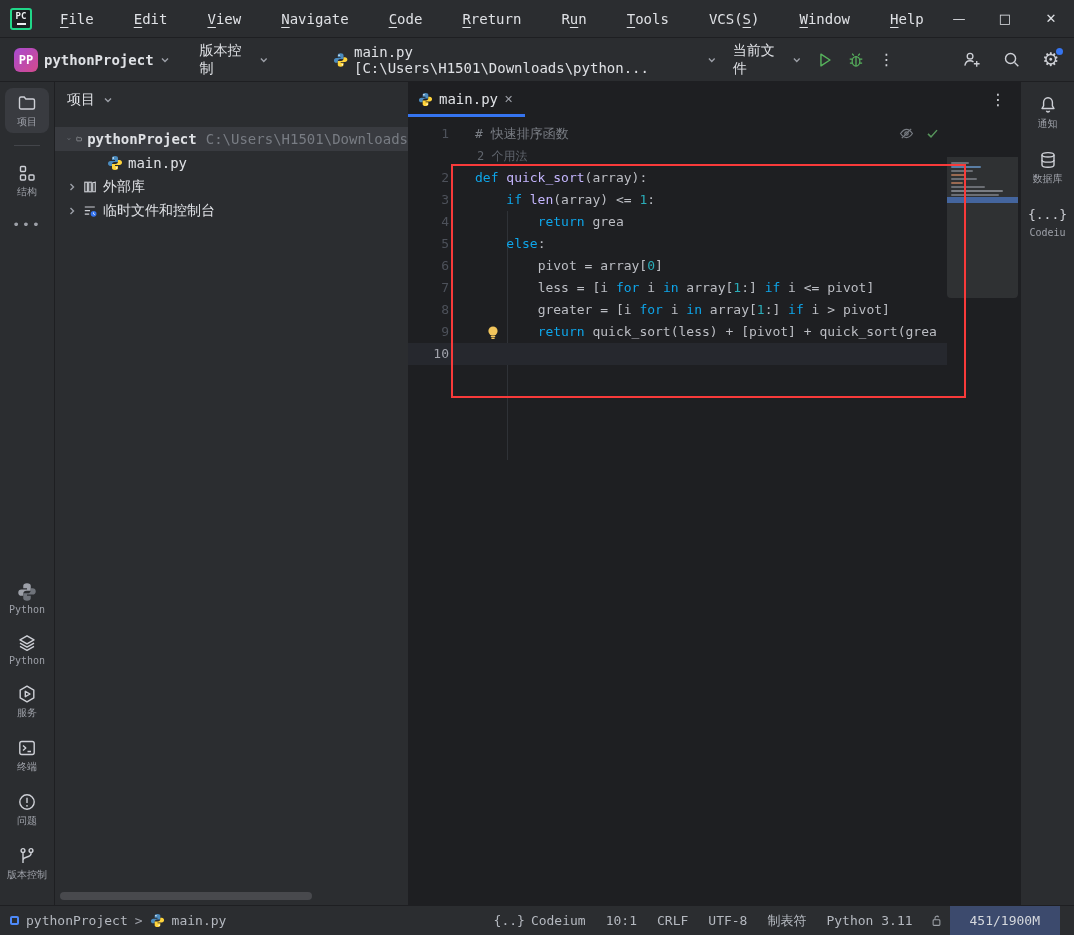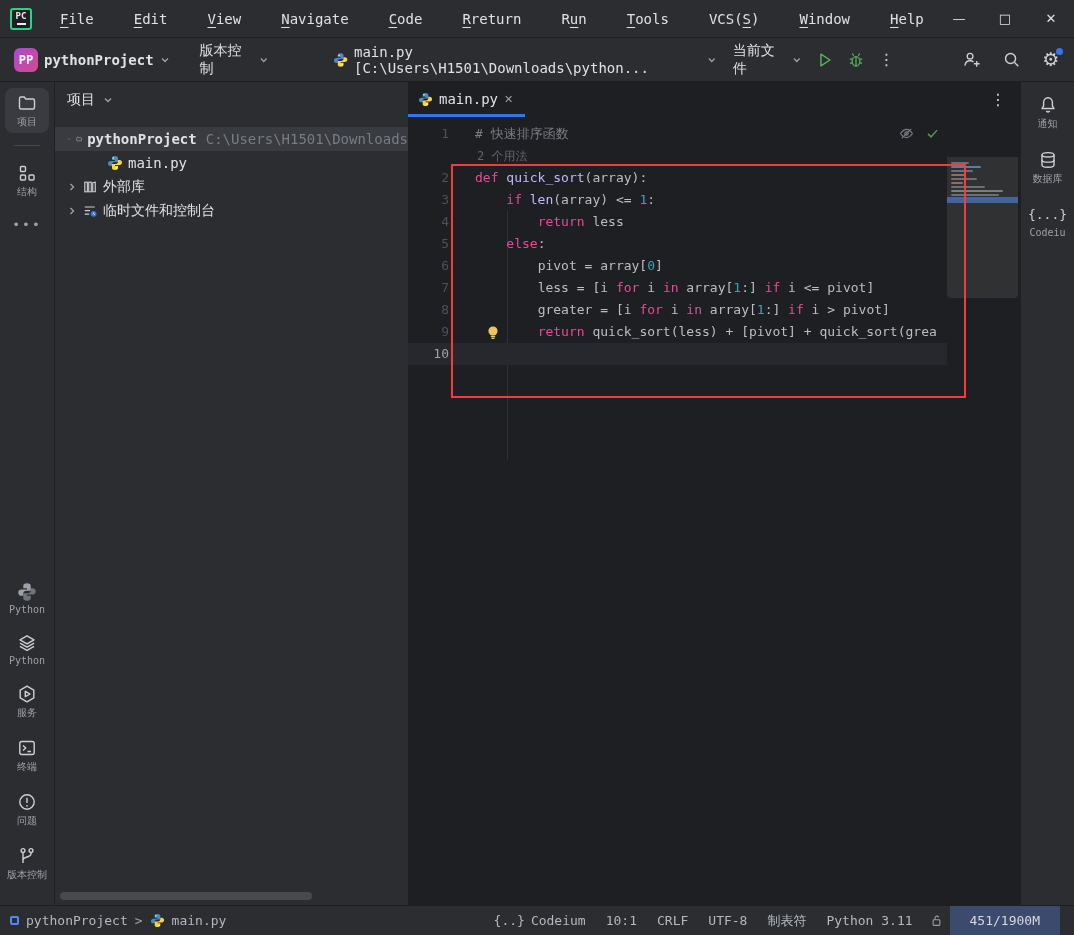--- a/index.html
+++ b/index.html
@@ -63,21 +63,21 @@
   .tab .underline { position:absolute; left:0; bottom:0; width:100%; height:3px; background:#3574f0; }
   .tab-close { color:#9da0a8; font-size:11px; font-family:"DejaVu Sans",sans-serif; }
   .tab-kebab { margin-left:auto; margin-right:14px; color:#ced0d6; font-size:16px; font-family:"DejaVu Sans",sans-serif; }
 
   .code-area { position:relative; width:612px; height:788px; padding-top:6px; font-size:13px; }
   .code-row { position:relative; height:22px; line-height:22px; display:flex; width:539px; overflow:hidden; white-space:pre; }
   .code-row.current { background:#26282e; }
   .gutter { flex:0 0 47px; text-align:right; padding-right:6px; color:#4d515a; }
   .code-row.current .gutter { color:#a1a3ab; }
   .code-text { padding-left:20px; }
-  .tk-kw { color:#ec4899; } .tk-fn { color:#c4b5fd; } .tk-num { color:#2aacb8; }
+  .tk-kw { color:#0ea5e9; } .tk-fn { color:#c4b5fd; } .tk-num { color:#2aacb8; }
   .tk-plain { color:#bcbec4; } .tk-comment { color:#7a7e85; }
   .code-row.hint .code-text { color:#5f646c; font-size:12px; padding-left:22px; }
   .bulb { position:absolute; left:78px; top:4px; }
   .indent-guide { position:absolute; left:99px; top:94px; width:1px; height:249px; background:#2f3237; }
 
   .inspect-widget { position:absolute; right:80px; top:8px; display:flex; gap:10px; align-items:center; }
 
   .minimap { position:absolute; left:539px; top:40px; width:71px; height:141px; background:#2f3133; border-radius:0 0 4px 4px; padding:5px 4px; }
   .mm-bar { height:2px; margin-bottom:2px; border-radius:1px; }
   .mm-current { position:absolute; left:0; top:40px; width:71px; height:6px; background:#44659e; }
@@ -337,21 +337,21 @@
       <span class="tab-kebab">⋮</span>
     </div>
 
     <div class="code-area">
       <div class="indent-guide"></div>
       <div id="code-lines">
           <div class="code-row"><span class="gutter">1</span><span class="code-text"><span class="tk-comment"># 快速排序函数</span></span></div>
           <div class="code-row hint"><span class="gutter"></span><span class="code-text"><span class="tk-hint">2 个用法</span></span></div>
           <div class="code-row"><span class="gutter">2</span><span class="code-text"><span class="tk-kw">def </span><span class="tk-fn">quick_sort</span><span class="tk-plain">(array):</span></span></div>
           <div class="code-row"><span class="gutter">3</span><span class="code-text"><span class="tk-plain">    </span><span class="tk-kw">if </span><span class="tk-fn">len</span><span class="tk-plain">(array) &lt;= </span><span class="tk-num">1</span><span class="tk-plain">:</span></span></div>
-          <div class="code-row"><span class="gutter">4</span><span class="code-text"><span class="tk-plain">        </span><span class="tk-kw">return</span><span class="tk-plain"> less</span></span></div>
+          <div class="code-row"><span class="gutter">4</span><span class="code-text"><span class="tk-plain">        </span><span class="tk-kw">return</span><span class="tk-plain"> grea</span></span></div>
           <div class="code-row"><span class="gutter">5</span><span class="code-text"><span class="tk-plain">    </span><span class="tk-kw">else</span><span class="tk-plain">:</span></span></div>
           <div class="code-row"><span class="gutter">6</span><span class="code-text"><span class="tk-plain">        </span><span class="tk-plain">pivot = array[</span><span class="tk-num">0</span><span class="tk-plain">]</span></span></div>
           <div class="code-row"><span class="gutter">7</span><span class="code-text"><span class="tk-plain">        </span><span class="tk-plain">less = [i </span><span class="tk-kw">for</span><span class="tk-plain"> i </span><span class="tk-kw">in</span><span class="tk-plain"> array[</span><span class="tk-num">1</span><span class="tk-plain">:] </span><span class="tk-kw">if</span><span class="tk-plain"> i &lt;= pivot]</span></span></div>
           <div class="code-row"><span class="gutter">8</span><span class="code-text"><span class="tk-plain">        </span><span class="tk-plain">greater = [i </span><span class="tk-kw">for</span><span class="tk-plain"> i </span><span class="tk-kw">in</span><span class="tk-plain"> array[</span><span class="tk-num">1</span><span class="tk-plain">:] </span><span class="tk-kw">if</span><span class="tk-plain"> i &gt; pivot]</span></span></div>
           <div class="code-row"><span class="gutter">9</span><span class="code-text"><span class="tk-plain">        </span><span class="tk-kw">return</span><span class="tk-plain"> quick_sort(less) + [pivot] + quick_sort(grea</span></span><span class="bulb"><svg width="14" height="15" viewBox="0 0 14 15">
                 <circle cx="7" cy="6" r="4.6" fill="#f2c55c"></circle>
                 <path d="M4.8 11.4 h4.4 M5.4 13.2 h3.2" stroke="#f2c55c" stroke-width="1.4"></path>
               </svg></span></div>
           <div class="code-row current"><span class="gutter">10</span><span class="code-text"></span></div>
         </div>

